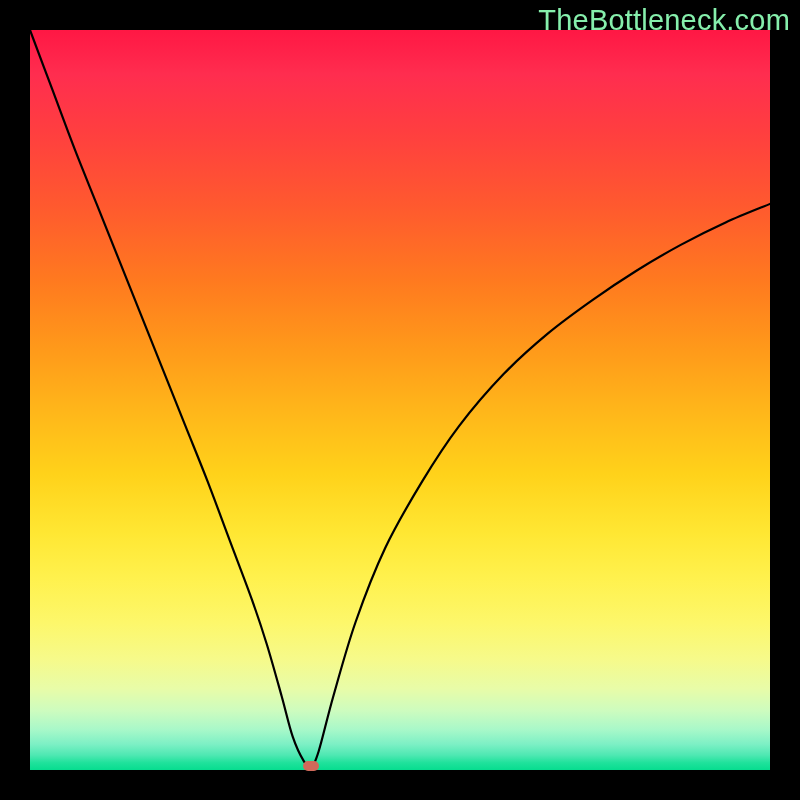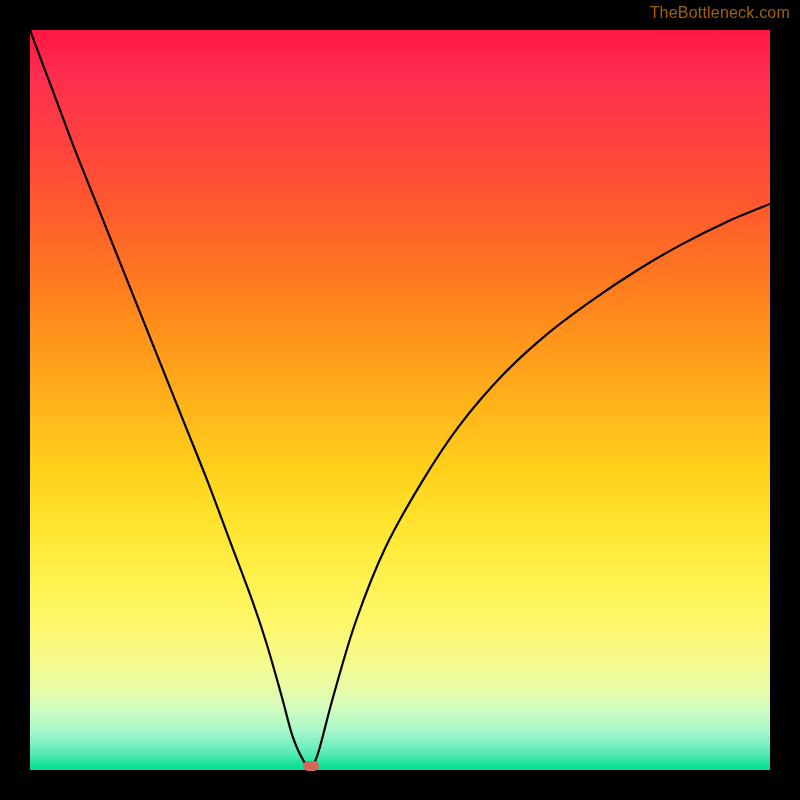--- a/index.html
+++ b/index.html
@@ -14,22 +14,22 @@
   .frame {
     position: relative;
     width: 800px;
     height: 800px;
     background: #000;
   }
   .watermark {
     position: absolute;
     top: 4px;
     right: 10px;
-    color: #a16207;
-    font-size: 16px;
+    color: #86efac;
+    font-size: 29px;
     font-weight: 500;
     letter-spacing: 0.2px;
     z-index: 30;
     user-select: none;
   }
   .plot-area {
     position: absolute;
     left: 30px;
     top: 30px;
     width: 740px;

